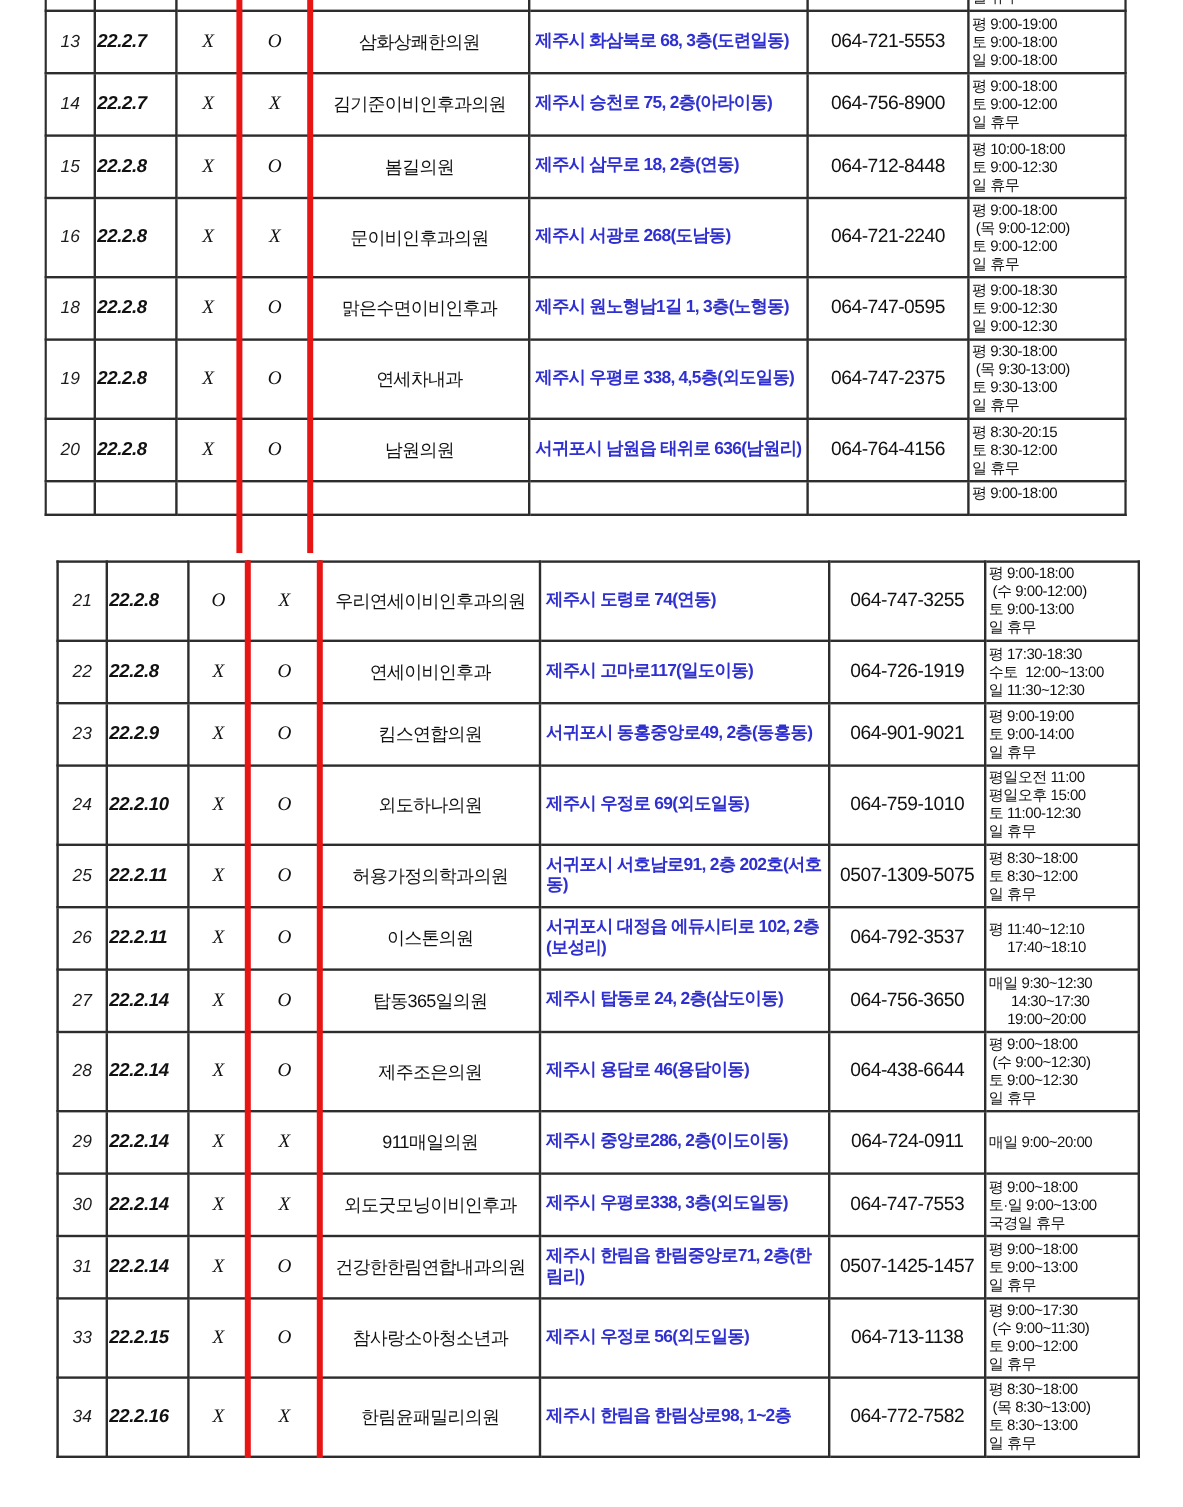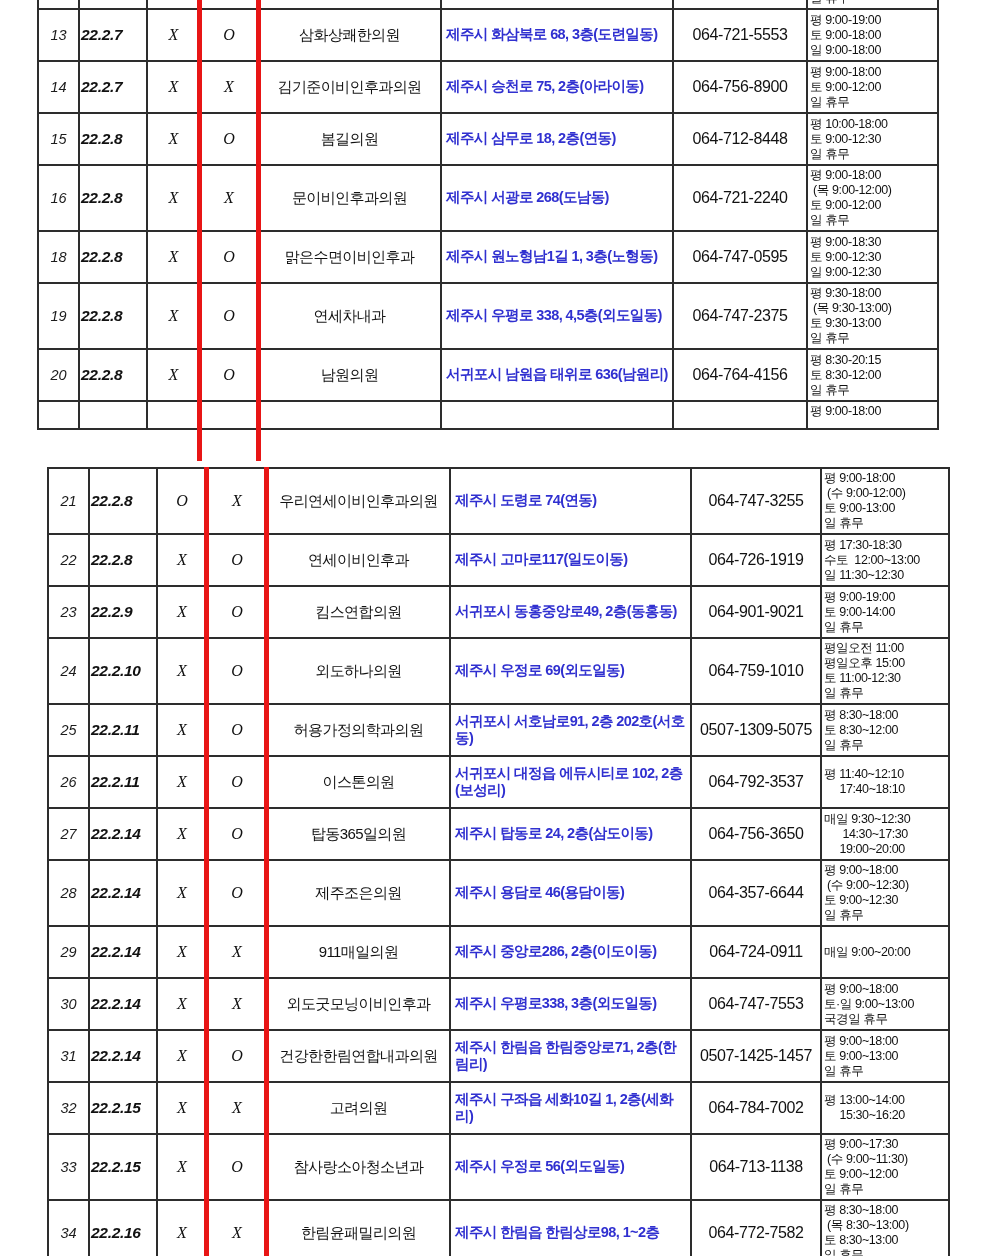--- a/index.html
+++ b/index.html
@@ -274,21 +274,21 @@
       14:30~17:30
      19:00~20:00</td>
   </tr>
           <tr>
     <td class="c-no">28</td>
     <td class="c-date">22.2.14</td>
     <td class="c-mark">X</td>
     <td class="c-mark">O</td>
     <td class="c-name">제주조은의원</td>
     <td class="c-addr">제주시 용담로 46(용담이동)</td>
-    <td class="c-phone">064-357-6644</td>
+    <td class="c-phone">064-438-6644</td>
     <td class="c-hours">평 9:00~18:00
  (수 9:00~12:30)
 토 9:00~12:30
 일 휴무</td>
   </tr>
           <tr>
     <td class="c-no">29</td>
     <td class="c-date">22.2.14</td>
     <td class="c-mark">X</td>
     <td class="c-mark">X</td>
@@ -315,31 +315,20 @@
     <td class="c-mark">X</td>
     <td class="c-mark">O</td>
     <td class="c-name">건강한한림연합내과의원</td>
     <td class="c-addr">제주시 한림읍 한림중앙로71, 2층(한림리)</td>
     <td class="c-phone">0507-1425-1457</td>
     <td class="c-hours">평 9:00~18:00
 토 9:00~13:00
 일 휴무</td>
   </tr>
           <tr>
-    <td class="c-no">32</td>
-    <td class="c-date">22.2.15</td>
-    <td class="c-mark">X</td>
-    <td class="c-mark">X</td>
-    <td class="c-name">고려의원</td>
-    <td class="c-addr">제주시 구좌읍 세화10길 1, 2층(세화리)</td>
-    <td class="c-phone">064-784-7002</td>
-    <td class="c-hours">평 13:00~14:00
-     15:30~16:20</td>
-  </tr>
-          <tr>
     <td class="c-no">33</td>
     <td class="c-date">22.2.15</td>
     <td class="c-mark">X</td>
     <td class="c-mark">O</td>
     <td class="c-name">참사랑소아청소년과</td>
     <td class="c-addr">제주시 우정로 56(외도일동)</td>
     <td class="c-phone">064-713-1138</td>
     <td class="c-hours">평 9:00~17:30
  (수 9:00~11:30)
 토 9:00~12:00

